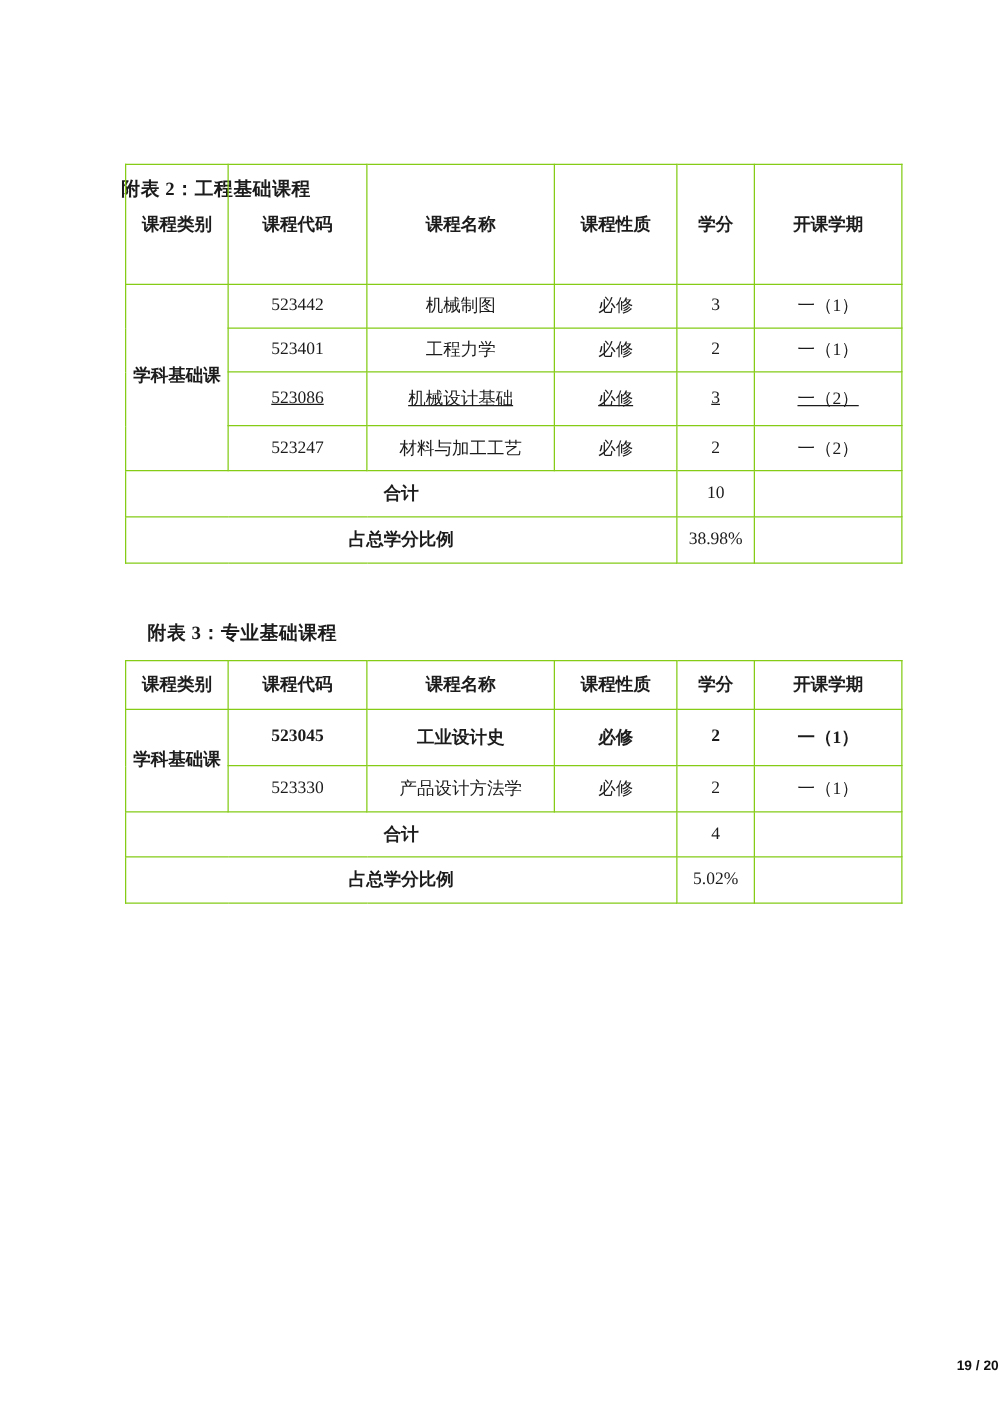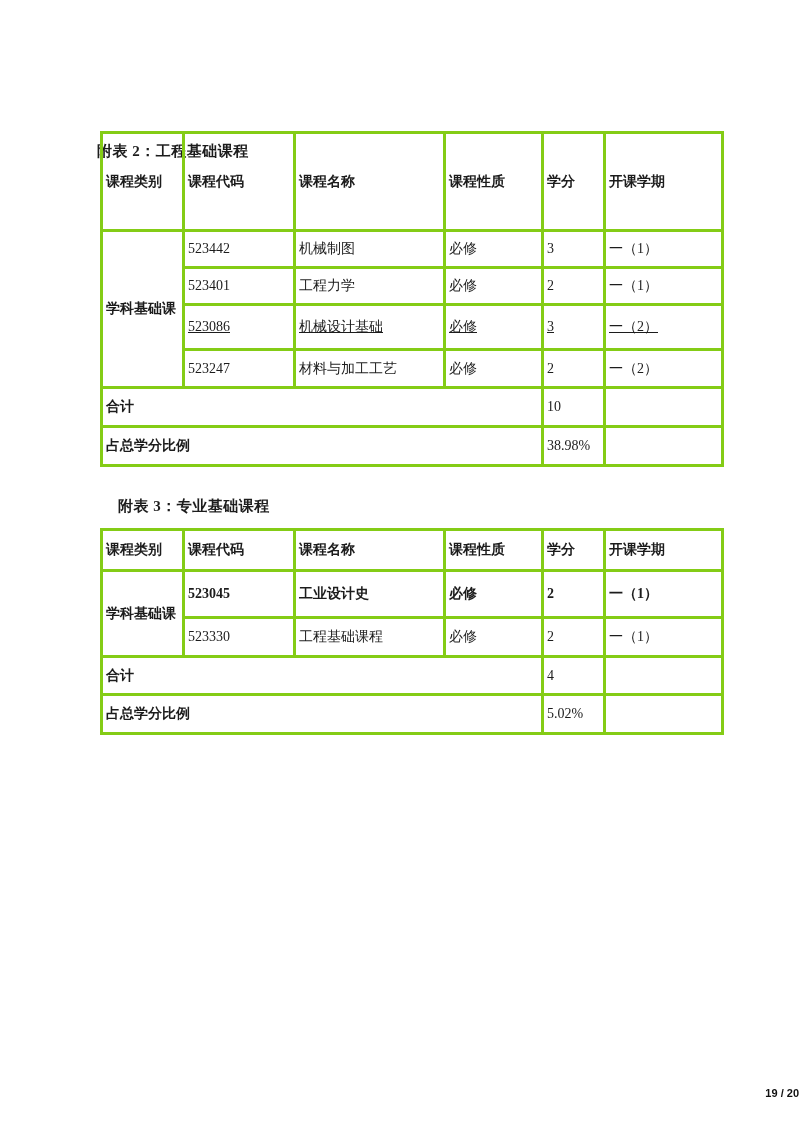--- a/index.html
+++ b/index.html
@@ -24,22 +24,22 @@
   #title-2{top:497px;padding-left:21px;}
   table.course-table{
     position:absolute;
     left:100px;
     border-collapse:collapse;
     table-layout:fixed;
   }
   #table-1{top:131px;}
   #table-2{top:528px;}
   table.course-table td{
-    border:3px solid #84cc16;
-    text-align:left;
+    border:1px solid #84cc16;
+    text-align:center;
     vertical-align:middle;
     font-size:14px;
     padding:2px 3px;
     overflow:hidden;
   }
   td.bold{font-weight:bold;}
   td.cat-cell{
     font-weight:bold;
     padding:2px 11px;
     line-height:1.55;
@@ -152,21 +152,21 @@
     <tr class="rh44">
       <td rowspan="2" class="cat-cell">学科基础课</td>
       <td>523045</td>
       <td>工业设计史</td>
       <td>必修</td>
       <td>2</td>
       <td>一（1）</td>
     </tr>
     <tr class="rh36">
       <td>523330</td>
-      <td>工程基础课程</td>
+      <td>产品设计方法学</td>
       <td>必修</td>
       <td>2</td>
       <td>一（1）</td>
     </tr>
     <tr class="rh35">
       <td colspan="4" class="bold">合计</td>
       <td>4</td>
       <td></td>
     </tr>
     <tr class="rh36">

